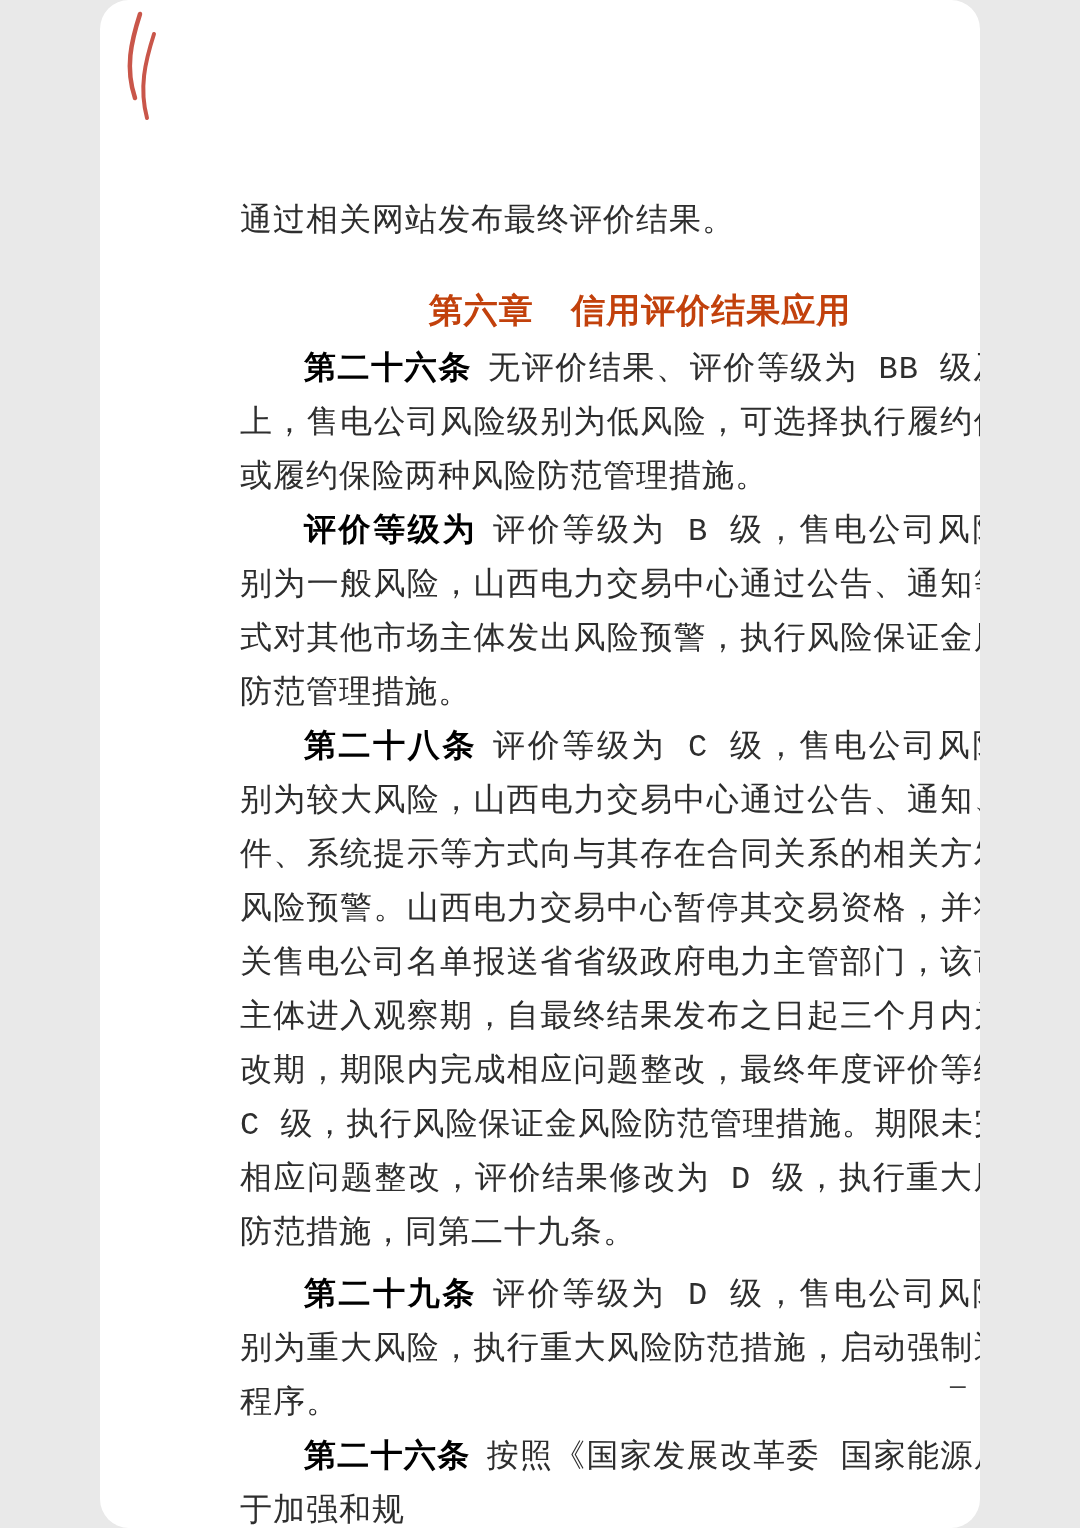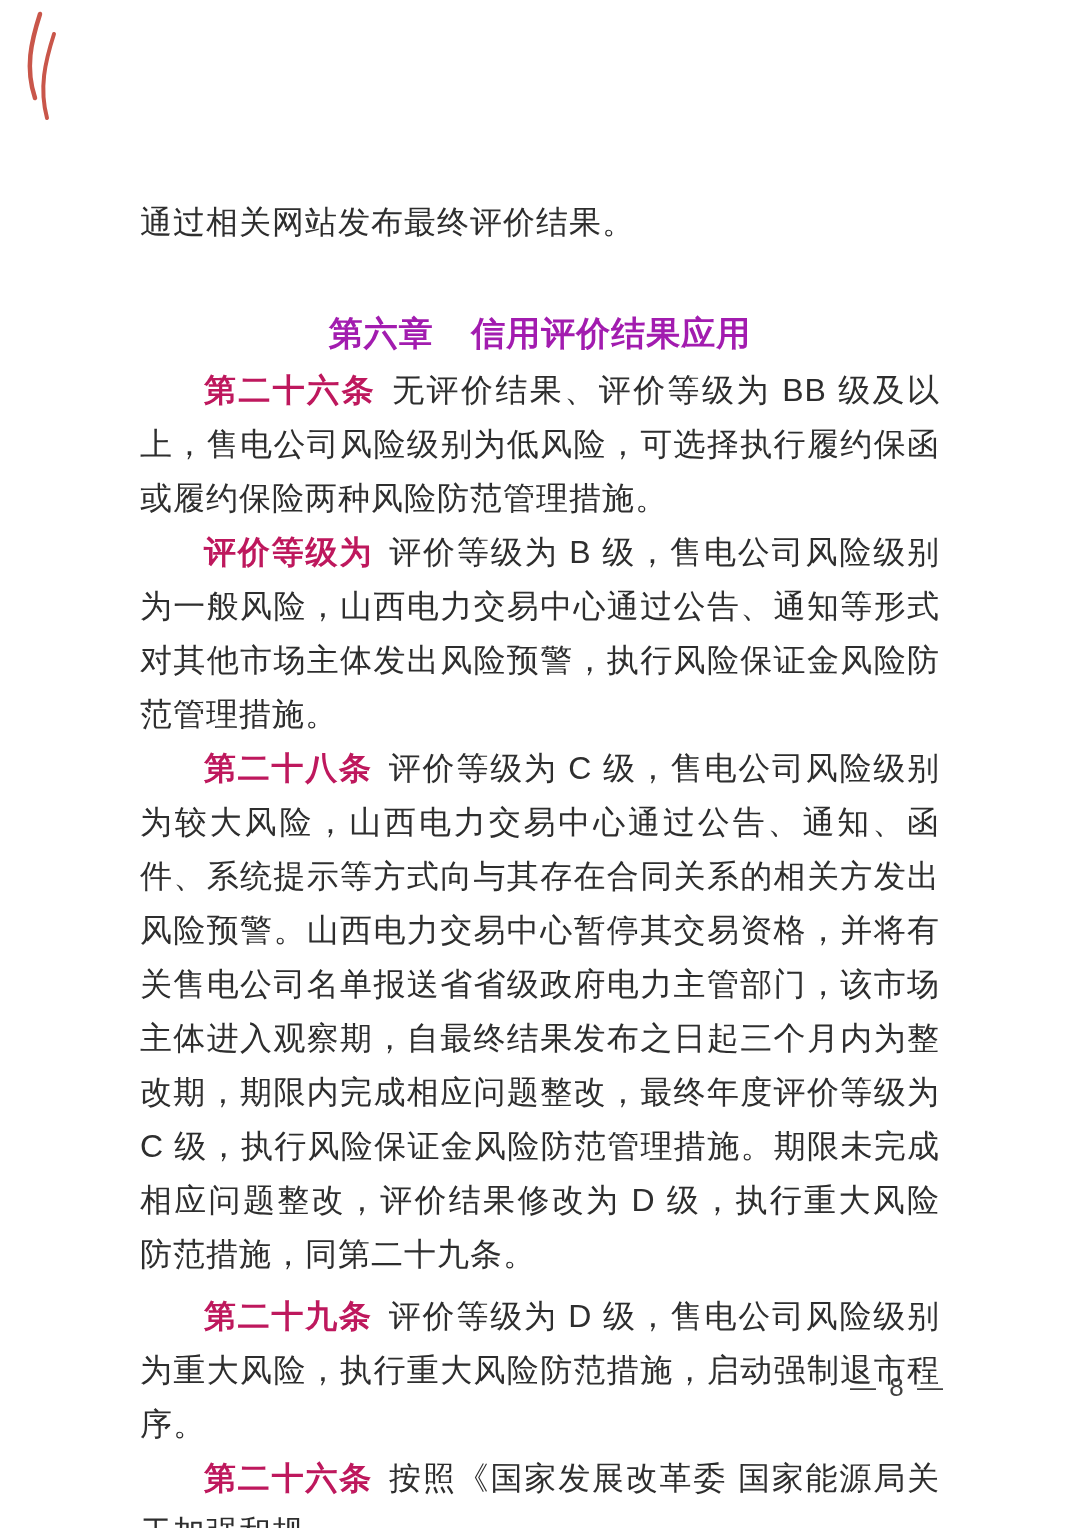--- a/index.html
+++ b/index.html
@@ -2,66 +2,67 @@
 <html lang="zh"><head>
 <meta charset="utf-8">
 <style>
   html, body {
     margin: 0;
     padding: 0;
     background: #e9e9e9;
   }
   .page {
     position: relative;
-    width: 1080px;
+    width: 880px;
     height: 1528px;
     margin: 0 auto;
     background: #ffffff;
     overflow: hidden;
-    font-family: Liberation Sans, sans-serif;
+    font-family: Liberation Mono, monospace;
     color: #2e2e2e;
+    border-radius: 29px;
   }
   .content {
     position: absolute;
     left: 140px;
     top: 0;
     width: 800px;
   }
   .intro {
     margin: 195px 0 0 0;
     font-size: 32px;
     line-height: 54px;
     letter-spacing: 1px;
     text-align: justify;
   }
   .chapter {
-    margin: 57px 0 0 0;
+    margin: 37px 0 0 0;
     font-size: 34px;
     line-height: 54px;
     font-weight: bold;
     text-align: center;
-    color: #a21caf;
+    color: #c2410c;
     letter-spacing: 1px;
   }
   .chapter .chapter-title {
     margin-left: 1.1em;
   }
   .article {
     margin: 0;
     font-size: 32px;
     line-height: 54px;
     letter-spacing: 1px;
     text-align: justify;
     text-indent: 64px;
   }
   .article-26 { margin-top: 3px; }
   .article-29 { margin-top: 8px; }
   .article-label {
     font-weight: bold;
-    color: #be185d;
+    color: #000000;
     margin-right: 16px;
   }
   .page-number {
     position: absolute;
     left: 850px;
     top: 1372px;
     font-size: 26px;
     line-height: 30px;
     letter-spacing: 3px;
     color: #3f3f3f;

